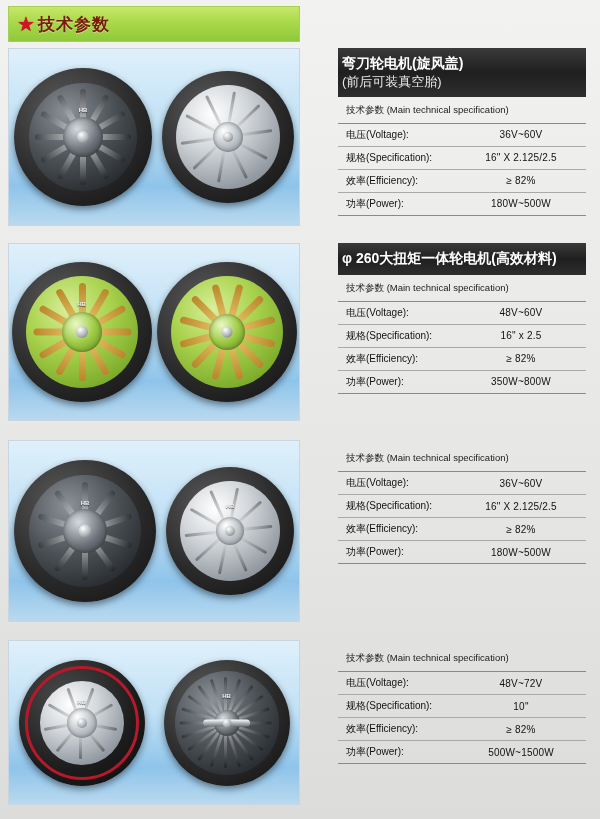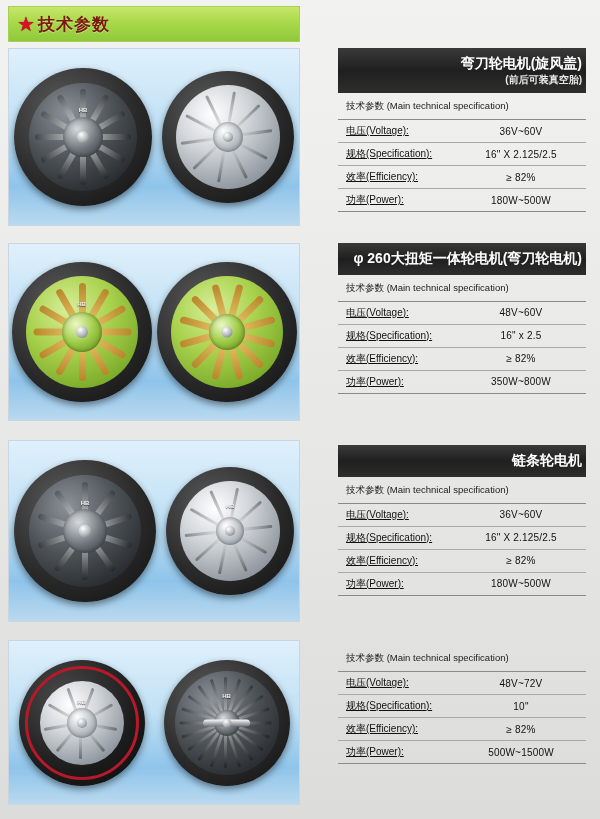--- a/index.html
+++ b/index.html
@@ -137,49 +137,49 @@
 
   
   .panel {
     position: absolute;
     left: 338px;
     width: 248px;
   }
   .panel-title {
     background: linear-gradient(180deg,#3a3a3a 0%, #1f1f1f 50%, #2e2e2e 100%);
     color: #ffffff;
-    text-align: right;
+    text-align: left;
     font-weight: bold;
     font-size: 14px;
     padding: 7px 4px;
     line-height: 1.25;
   }
   .panel-title .sub {
     display: block;
-    font-size: 10px;
-    font-weight: bold;
+    font-size: 13px;
+    font-weight: normal;
     color: #e8e8e8;
     margin-top: 1px;
   }
   .panel-head {
     font-size: 9.5px;
     color: #1a1a1a;
     padding: 7px 4px 6px 8px;
     border-bottom: 1px solid #8a8a8a;
   }
   .spec-row {
     display: flex;
     align-items: center;
     font-size: 10px;
     color: #111;
     border-bottom: 1px solid #a9a9a9;
     height: 23px;
   }
   .spec-row:last-child { border-bottom: 1px solid #8a8a8a; }
-  .spec-label { width: 118px; padding-left: 8px; text-decoration: underline; }
+  .spec-label { width: 118px; padding-left: 8px; }
   .spec-value { flex: 1; text-align: center; letter-spacing: .2px; }
 </style>
 </head>
 <body>
 
 <div class="page">
 
   <div class="banner">
     <span class="star">★</span>
     <span class="banner-left">技术参数</span>
@@ -302,21 +302,21 @@
             <div class="hub green" style="width:36px;height:36px;"></div>
             <div class="axle" style="width:11px;height:11px;"></div>
           </div>
         </div>
       </div>
     </div>
   </div>
 
   <div class="panel" style="top:243px;">
     <div class="panel-title">
-      <span>φ 260大扭矩一体轮电机(弯刀轮电机)</span>
+      <span>φ 260大扭矩一体轮电机(高效材料)</span>
     </div>
     <div class="panel-head">技术参数 (Main technical specification)</div>
     <div class="spec-row">
       <div class="spec-label">电压(Voltage):</div>
       <div class="spec-value">48V~60V</div>
     </div>
     <div class="spec-row">
       <div class="spec-label">规格(Specification):</div>
       <div class="spec-value">16" x 2.5</div>
     </div>
@@ -371,23 +371,20 @@
             <div class="hub" style="width:28px;height:28px;"></div>
             <div class="axle" style="width:10px;height:10px;"></div>
             <div class="badge">HB</div>
           </div>
         </div>
       </div>
     </div>
   </div>
 
   <div class="panel" style="top:445px;">
-    <div class="panel-title">
-      <span>链条轮电机</span>
-    </div>
     <div class="panel-head">技术参数 (Main technical specification)</div>
     <div class="spec-row">
       <div class="spec-label">电压(Voltage):</div>
       <div class="spec-value">36V~60V</div>
     </div>
     <div class="spec-row">
       <div class="spec-label">规格(Specification):</div>
       <div class="spec-value">16" X 2.125/2.5</div>
     </div>
     <div class="spec-row">

